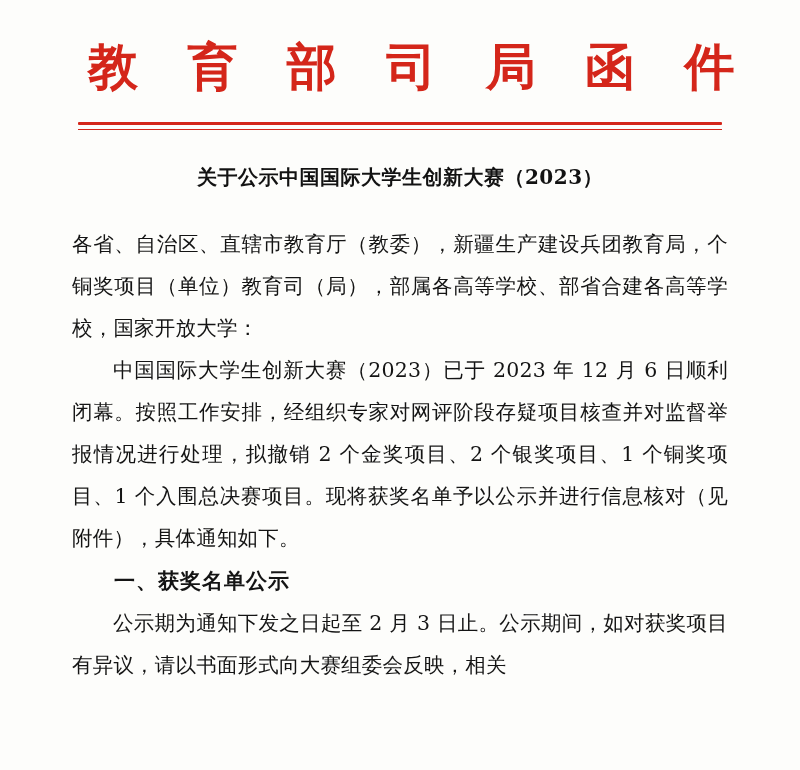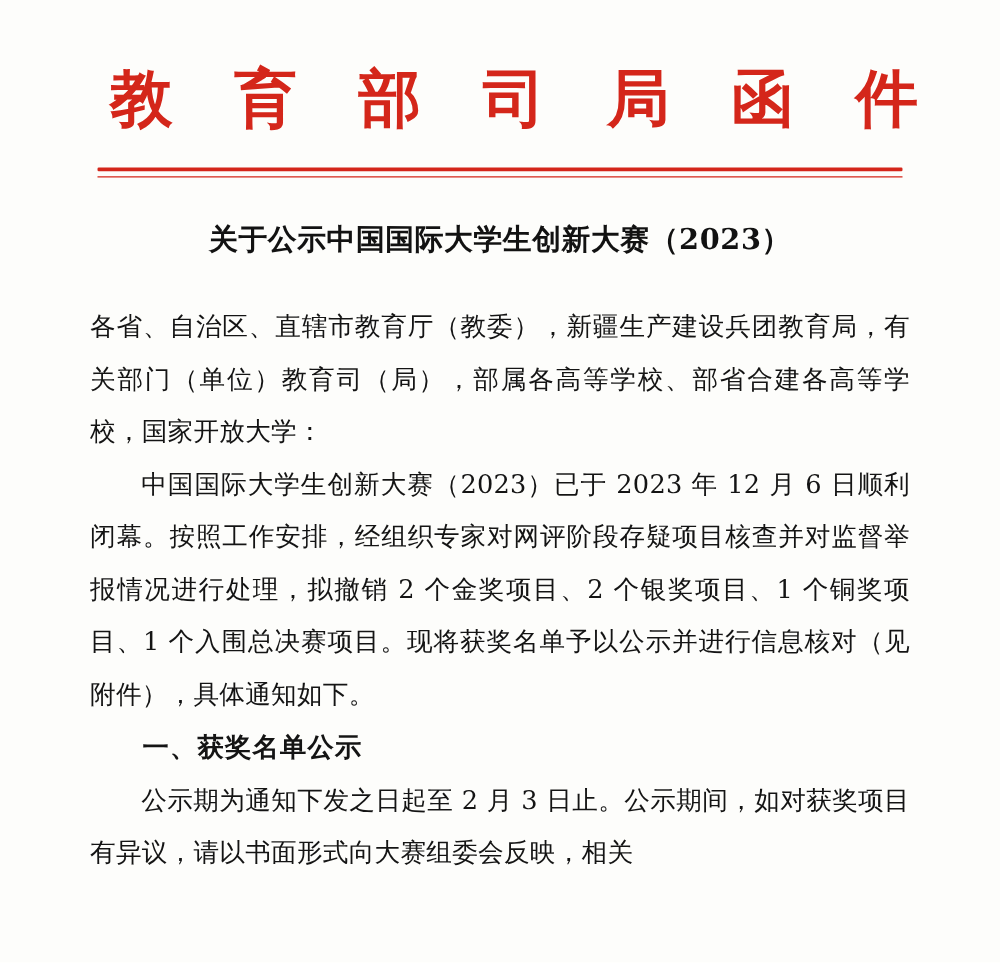--- a/index.html
+++ b/index.html
@@ -14,21 +14,21 @@
     font-family: "DejaVu Serif", "Liberation Serif", serif;
     color: #1a1a1a;
   }
 
   .page {
     position: relative;
     width: 800px;
     height: 770px;
     background: #fdfdfb;
     box-sizing: border-box;
-    padding: 16px 72px;
+    padding: 4px 72px;
   }
 
   
   .masthead {
     padding-top: 34px;
     text-align: center;
   }
   .masthead-title {
     color: #d4261a;
     font-family: "DejaVu Serif", "Liberation Serif", serif;
@@ -53,21 +53,21 @@
     height: 1px;
     background: #d4261a;
     margin-top: 4px;
   }
 
   
   .doc-title {
     margin-top: 30px;
     text-align: center;
     font-weight: 700;
-    font-size: 23px;
+    font-size: 20px;
     line-height: 1.75;
     color: #121212;
     letter-spacing: 0.5px;
   }
   .doc-title .line {
     display: block;
     white-space: nowrap;
   }
 
   
@@ -107,19 +107,19 @@
   <div class="rule-wrap">
     <div class="rule-thick"></div>
     <div class="rule-thin"></div>
   </div>
 
   <div class="doc-title">
     <span class="line">关于公示中国国际大学生创新大赛（2023）</span>
   </div>
 
   <div class="body-text">
-    <p class="para">各省、自治区、直辖市教育厅（教委），新疆生产建设兵团教育局，有关部门（单位）教育司（局），部属各高等学校、部省合建各高等学校，国家开放大学：</p>
+    <p class="para">各省、自治区、直辖市教育厅（教委），新疆生产建设兵团教育局，个铜奖项目（单位）教育司（局），部属各高等学校、部省合建各高等学校，国家开放大学：</p>
     <p class="para indent">中国国际大学生创新大赛（2023）已于 2023 年 12 月 6 日顺利闭幕。按照工作安排，经组织专家对网评阶段存疑项目核查并对监督举报情况进行处理，拟撤销 2 个金奖项目、2 个银奖项目、1 个铜奖项目、1 个入围总决赛项目。现将获奖名单予以公示并进行信息核对（见附件），具体通知如下。</p>
     <p class="section-head">一、获奖名单公示</p>
     <p class="para indent">公示期为通知下发之日起至 2 月 3 日止。公示期间，如对获奖项目有异议，请以书面形式向大赛组委会反映，相关</p>
   </div>
 
 </div>
 
 </body></html>

